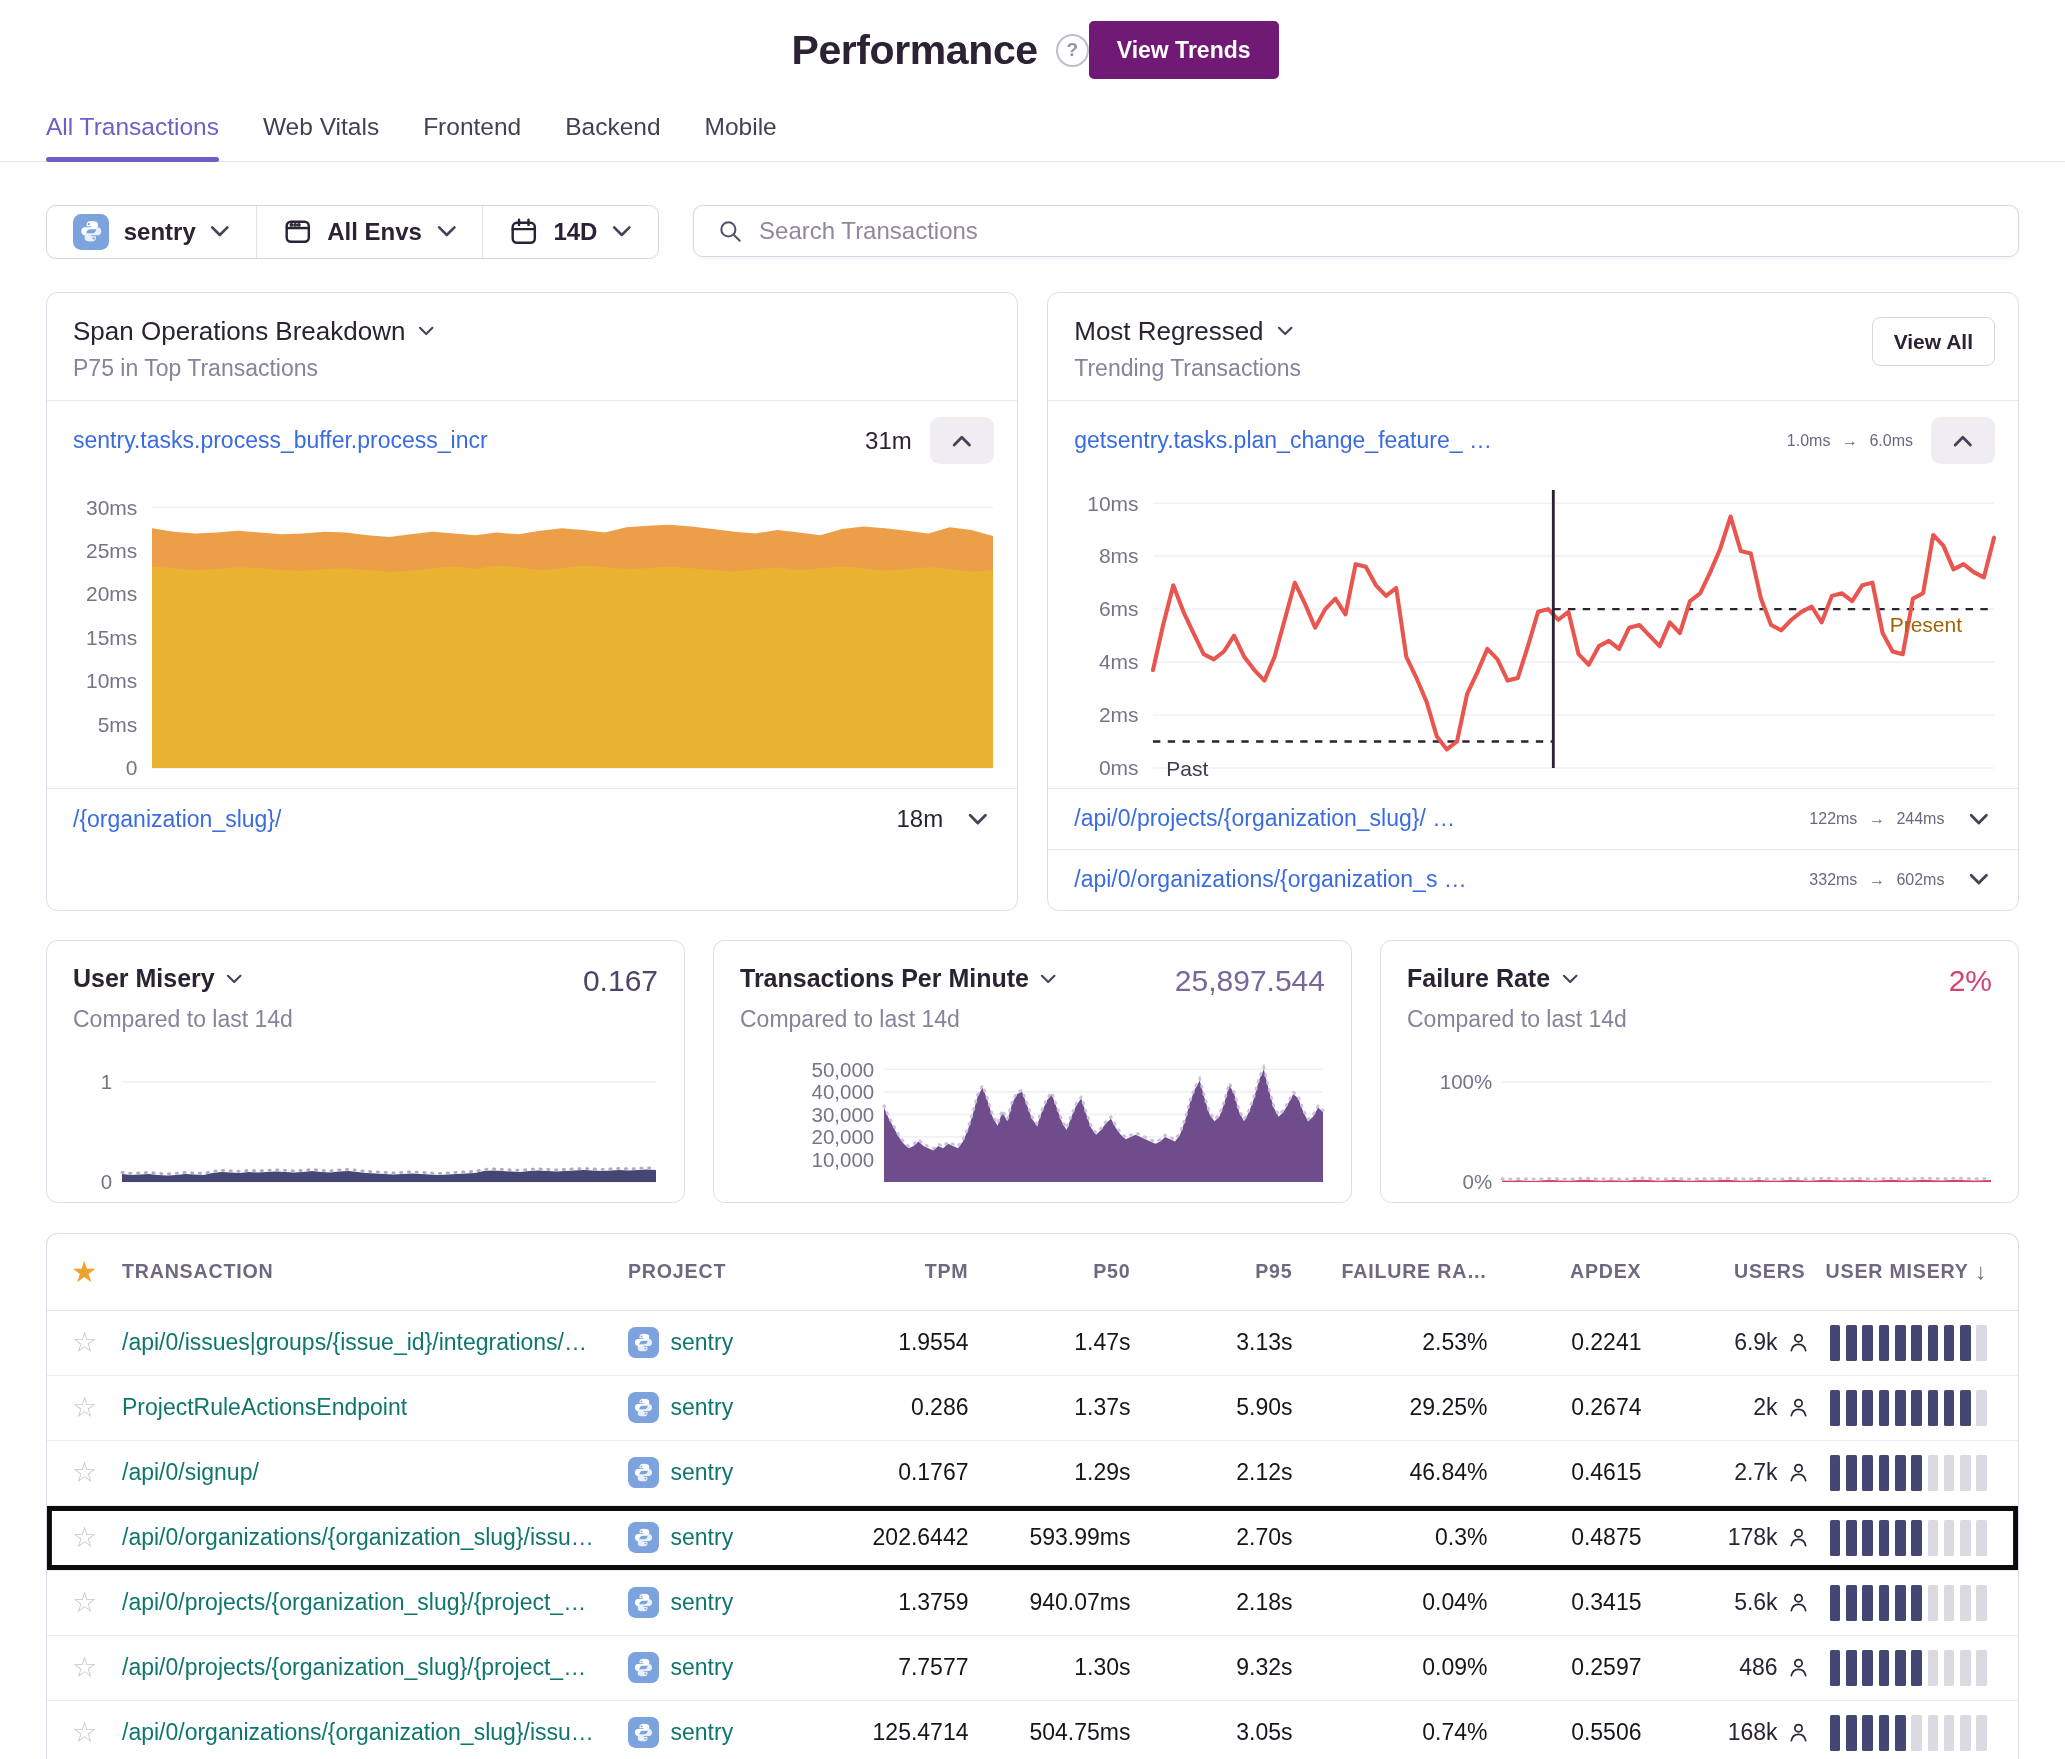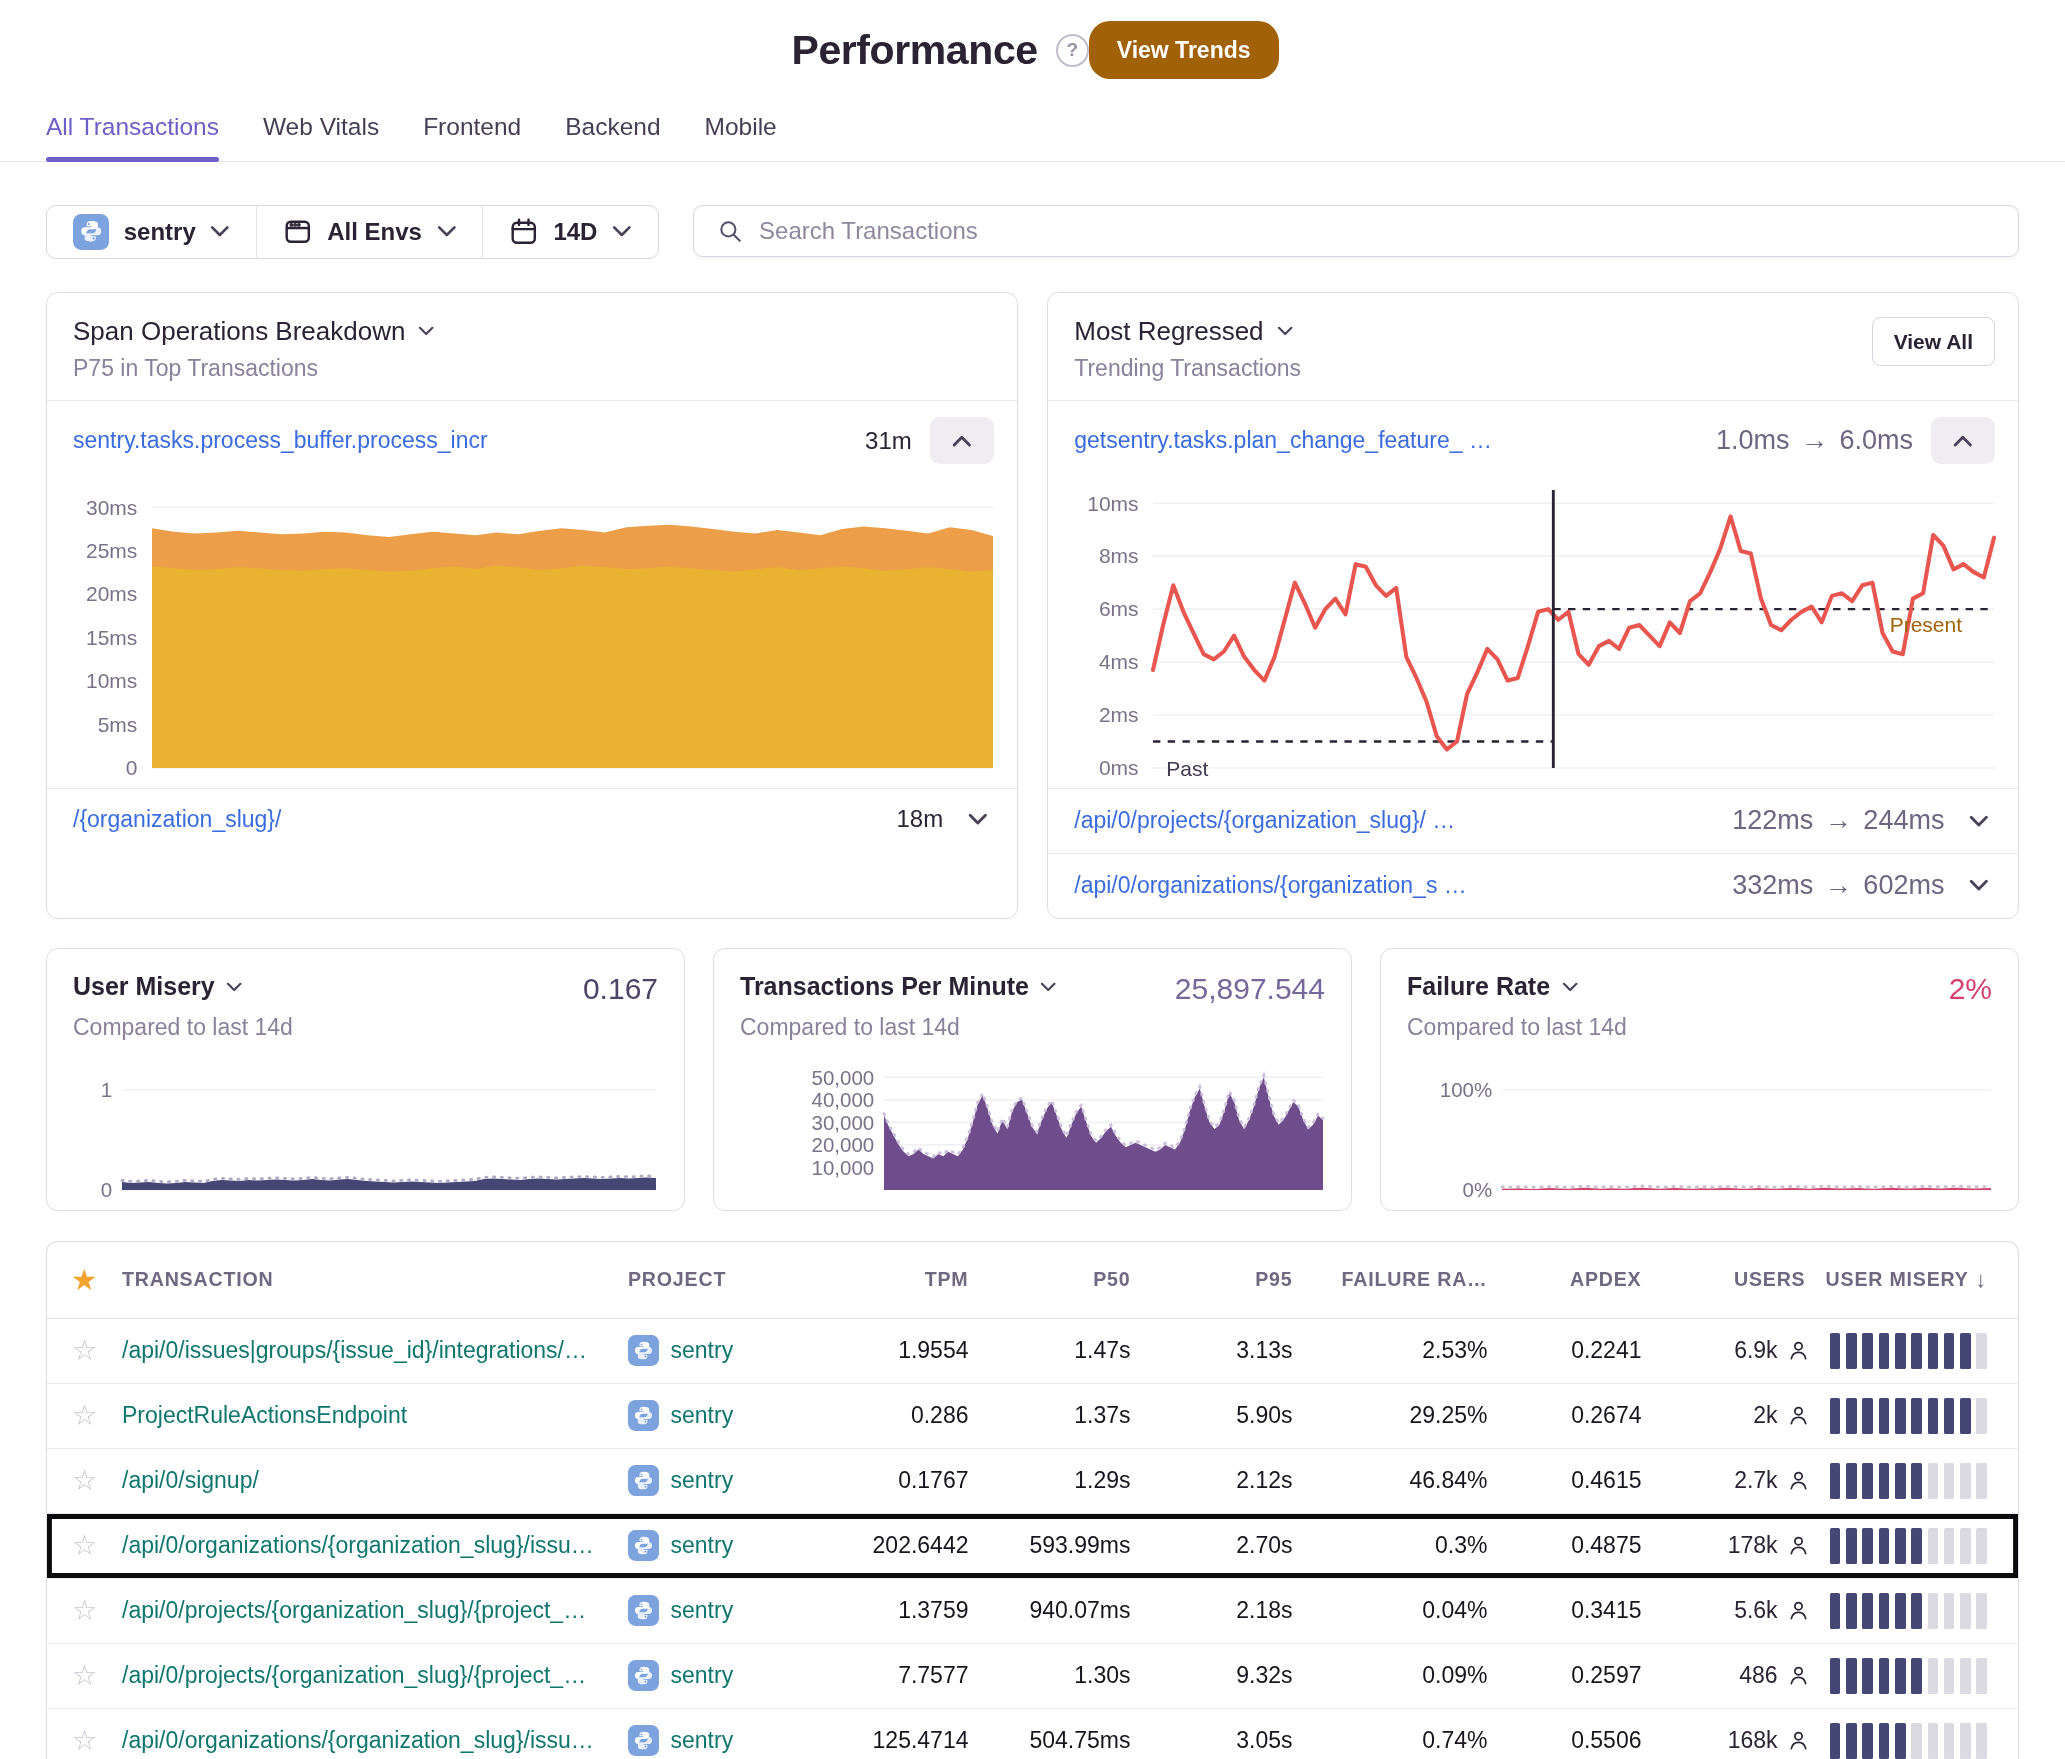--- a/index.html
+++ b/index.html
@@ -10,22 +10,22 @@
   }
   a { text-decoration:none; }
   svg { display:block; }
 
   
   .topbar { display:flex; justify-content:center; align-items:center; padding:21px 41px 0 46px; }
   .title-wrap { display:flex; align-items:center; gap:18px; }
   .page-title { margin:0; font-size:41px; font-weight:bold; color:#2B2233; letter-spacing:-0.4px; }
   .help { width:33px; height:33px; border:2.5px solid #C3BCCD; border-radius:50%; color:#9A91A6;
           font-size:19px; font-weight:bold; display:flex; align-items:center; justify-content:center; }
-  .btn-primary { background:#a16207; color:#fff; font-size:23px; font-weight:bold; border:none;
-                 border-radius:21px; padding:15.5px 28px; font-family:inherit; cursor:pointer; }
+  .btn-primary { background:#701a75; color:#fff; font-size:23px; font-weight:bold; border:none;
+                 border-radius:5px; padding:15.5px 28px; font-family:inherit; cursor:pointer; }
 
   
   .tabs { display:flex; gap:44px; padding:34px 0 0 46px; border-bottom:1.6px solid #E8E5EC; }
   .tab { font-size:24.5px; color:#473E53; padding-bottom:19.6px; position:relative; cursor:pointer; }
   .tab.active { color:#6C5FC7; }
   .tab.active::after { content:""; position:absolute; left:0; right:0; bottom:-1.6px; height:5.7px;
                        border-radius:3.3px; background:#6C5FC7; }
 
   
   .filterbar { display:flex; gap:34px; margin:43px 46px 0; }
@@ -51,21 +51,21 @@
   .panel-title { font-size:26px; font-weight:normal; }
   .panel-sub { margin-top:8.2px; font-size:23px; color:#8A819A; }
   .viewall { position:absolute; right:23px; top:24.5px; border:1.6px solid #D9D4DF; border-radius:8.2px;
              background:#fff; padding:11.5px 21px; font-size:21px; font-weight:bold; color:#2B2233;
              font-family:inherit; cursor:pointer; }
   .acc-row { display:flex; align-items:center; justify-content:space-between; padding:16.4px 23px 16.4px 26px; }
   .acc-row.bordered { border-top:1.6px solid #EAE7EE; }
   .link { color:#3A6CE0; font-size:23px; white-space:nowrap; overflow:hidden; text-overflow:ellipsis; }
   .acc-right { display:flex; align-items:center; gap:18px; flex:none; }
   .acc-val { font-size:24px; color:#2B2233; }
-  .reg-val { font-size:27px; color:#6E6680; display:flex; gap:11.5px; align-items:center; }
+  .reg-val { font-size:16px; color:#6E6680; display:flex; gap:11.5px; align-items:center; }
   .acc-btn { width:64px; height:47px; border:none; border-radius:9.8px; background:#EFEDF2;
              display:flex; align-items:center; justify-content:center; cursor:pointer; }
   .chev-plain { padding:0 6.5px; cursor:pointer; display:flex; align-items:center; }
 
   .chart-row { display:flex; padding:9.8px 23px 19.6px 0; }
   .axis { width:105px; position:relative; flex:none; }
   .axis span { position:absolute; right:14.7px; transform:translateY(-50%); font-size:21px; color:#7A7289; white-space:nowrap; }
   .plot { flex:1; position:relative; height:278px; min-width:0; }
   .plot svg { position:absolute; inset:0; overflow:visible; }
   .past-label { position:absolute; left:13px; bottom:-13px; font-size:21px; color:#43394F; z-index:2; }

